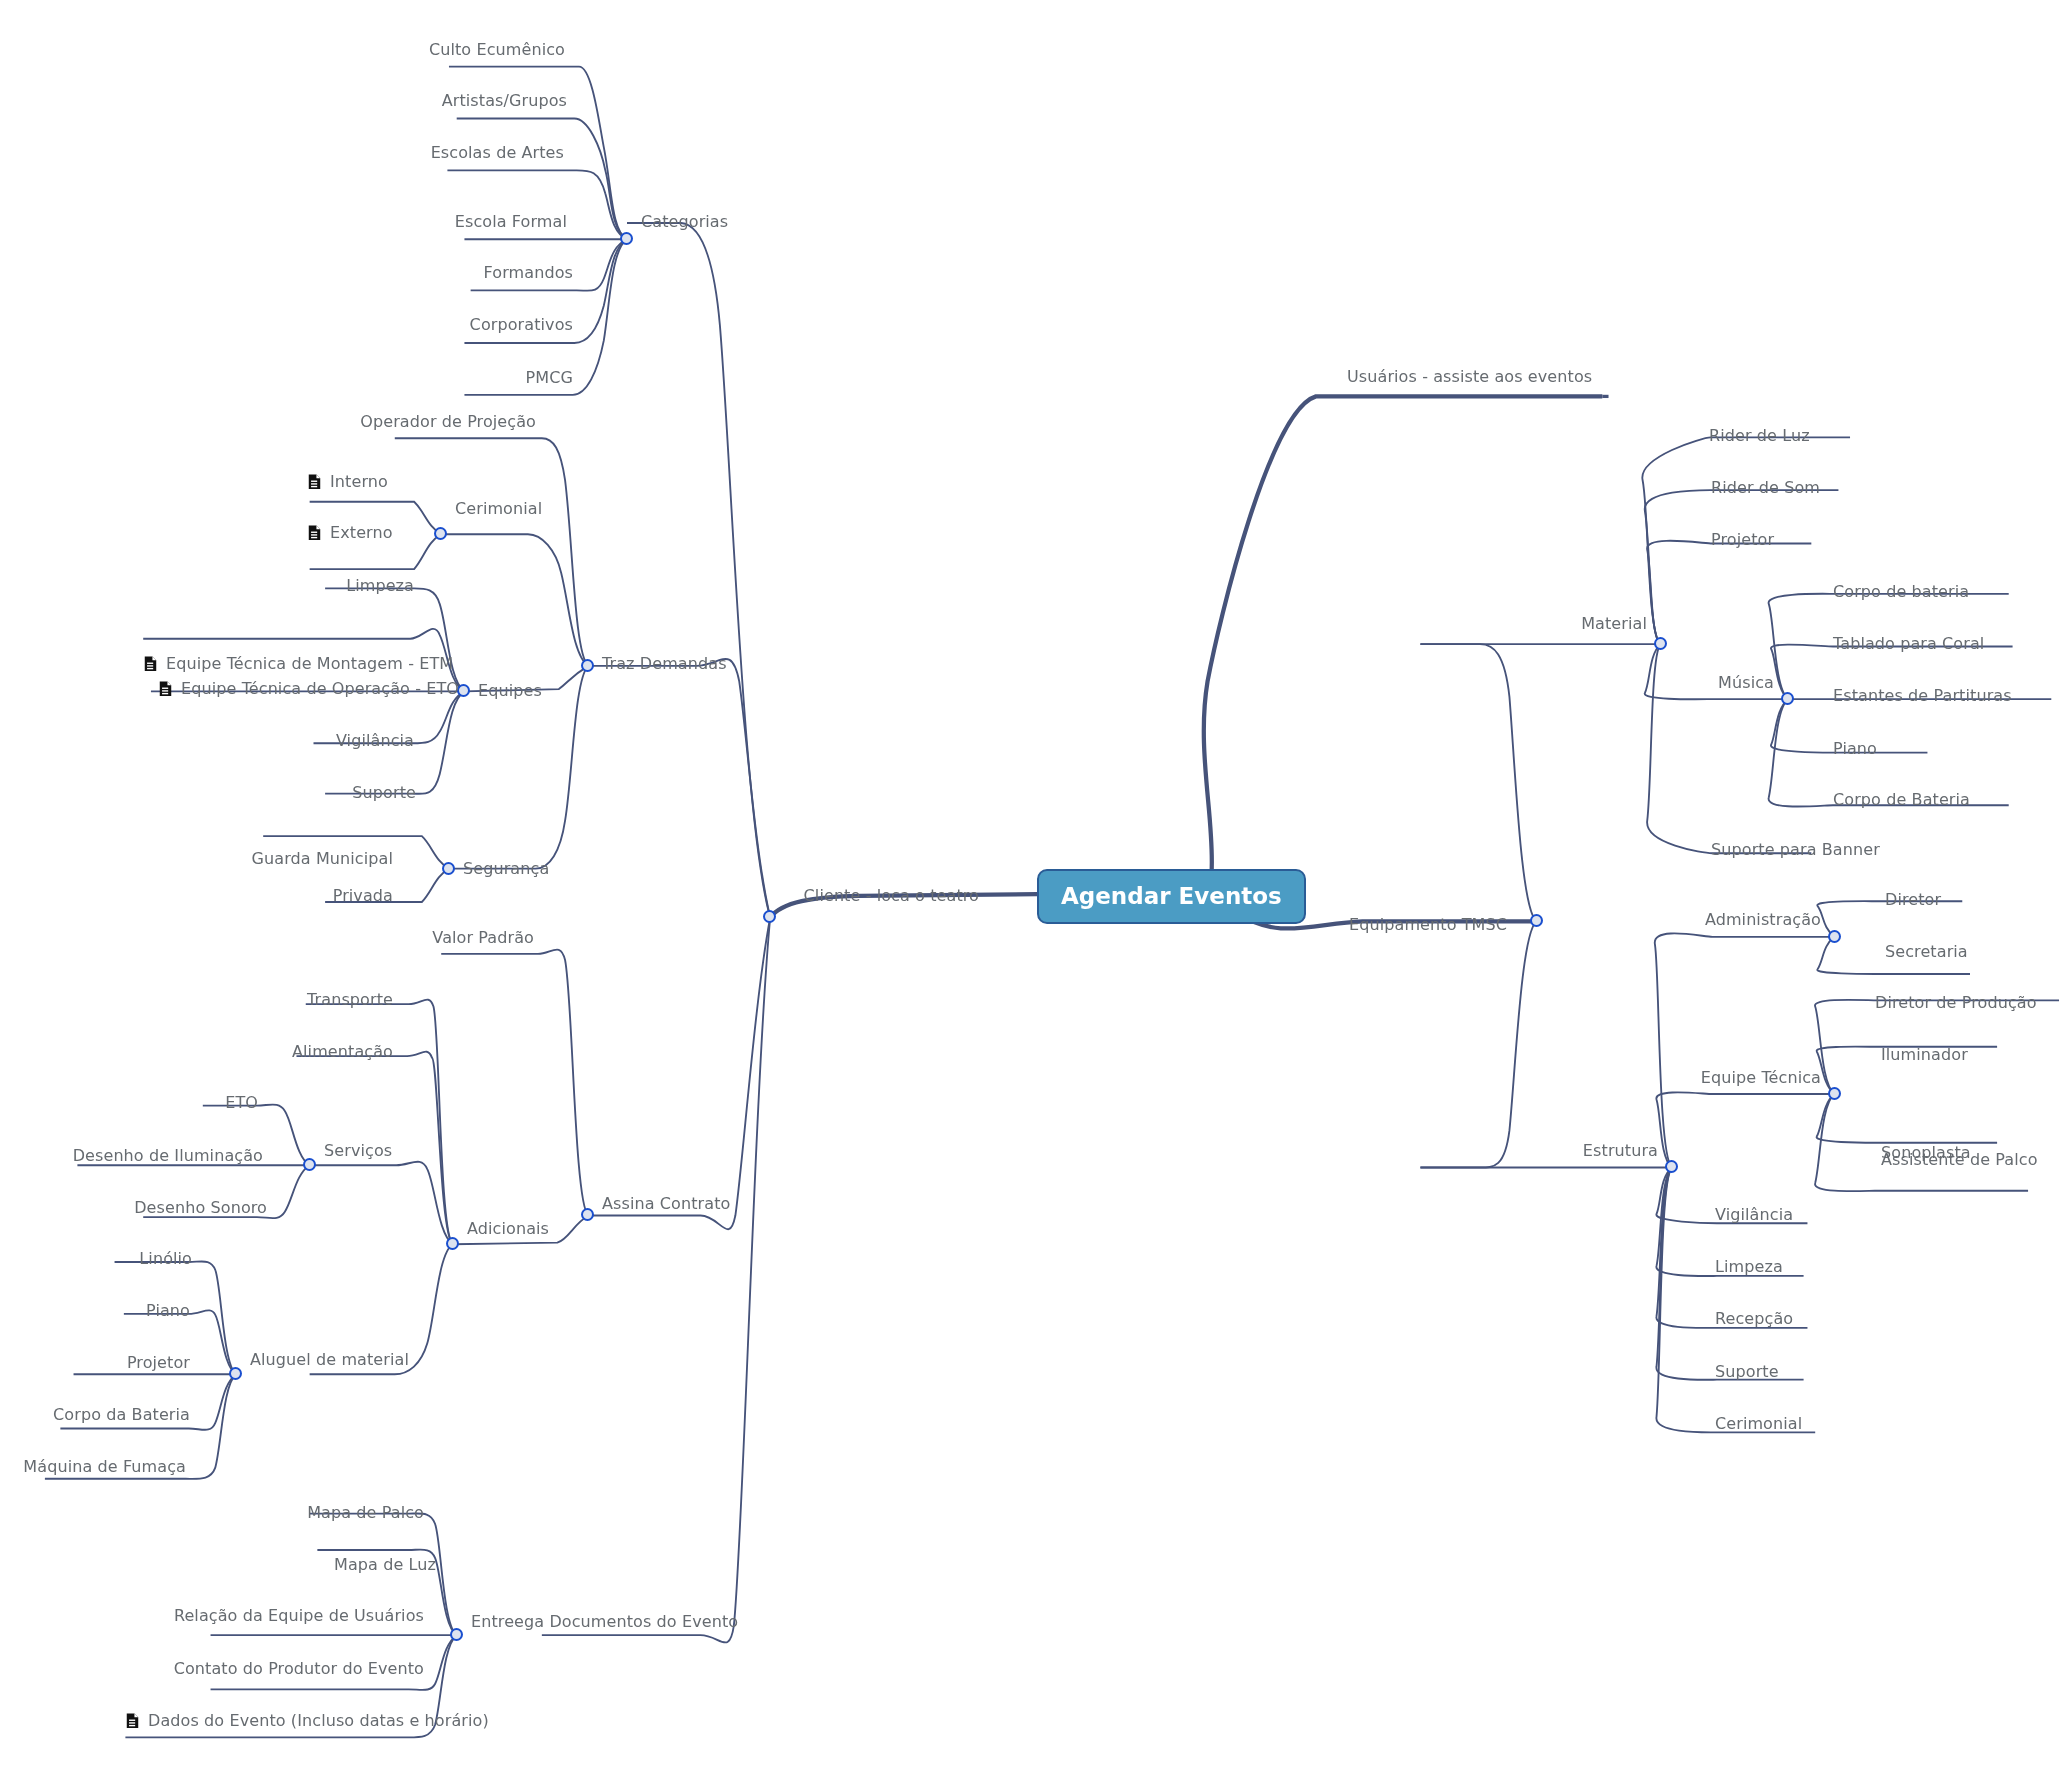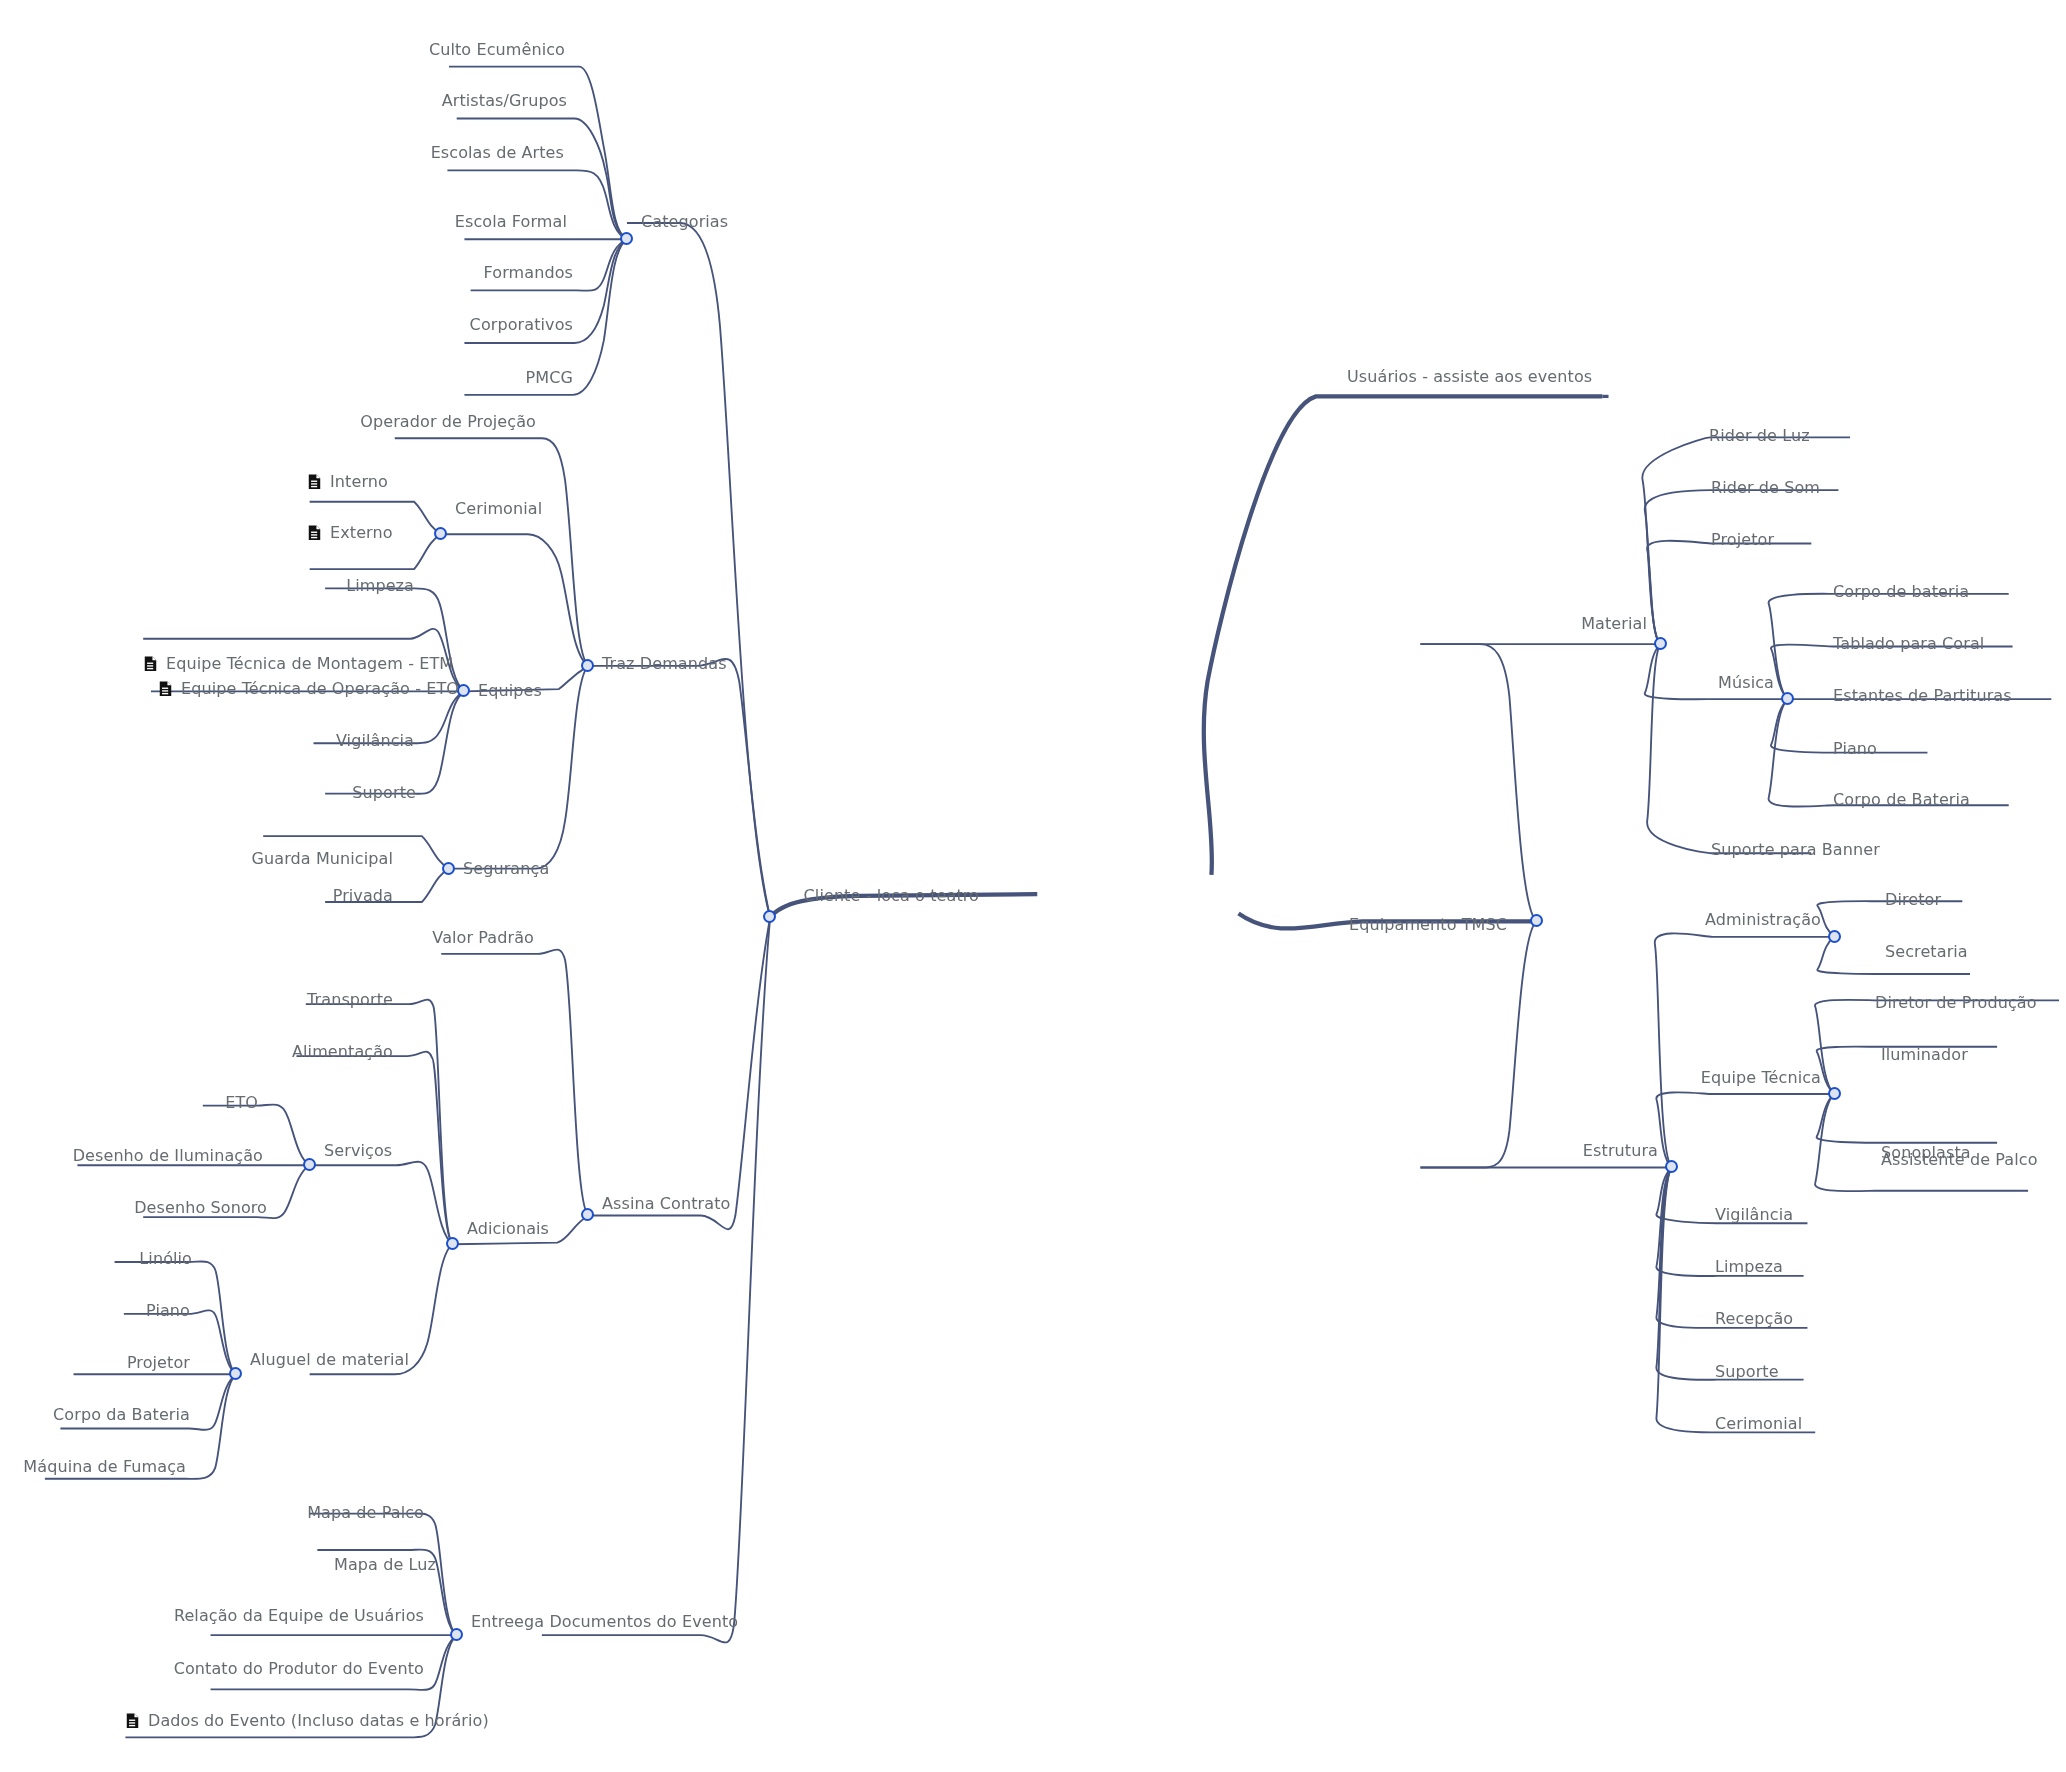--- a/index.html
+++ b/index.html
@@ -194,20 +194,23 @@
     <path d="M 2370 1210 C 2354 1222 2356 1240 2348 1252 C 2343 1258 2410 1258 2422 1258 L 2545 1258"></path>
 
     <path d="M 2370 1413 C 2352 1400 2352 1322 2345 1300 C 2340 1288 2410 1292 2422 1292 L 2660 1292"></path>
     <path d="M 2370 1413 C 2354 1401 2354 1370 2347 1358 C 2343 1350 2410 1352 2422 1352 L 2580 1352"></path>
     <path d="M 2370 1413 C 2354 1425 2354 1456 2347 1468 C 2343 1476 2410 1476 2422 1476 L 2580 1476"></path>
     <path d="M 2370 1413 C 2352 1426 2352 1500 2345 1528 C 2340 1542 2410 1538 2422 1538 L 2620 1538"></path>
 
     <path class="trunk2" d="M 2070 512 L 2078 512"></path>
   </svg>
 
+  <div class="center-node" style="left:1037px; top:869px;">
+    <span>Agendar Eventos</span>
+  </div>
 
   <div class="label leftal" style="left:979px; top:896px;">
     <span>Cliente - loca o teatro</span>
   </div>
   <div class="label right" style="left:1347px; top:377px;">
     <span>Usuários - assiste aos eventos</span>
   </div>
   <div class="label right" style="left:1349px; top:925px;">
     <span>Equipamento TMSC</span>
   </div>

